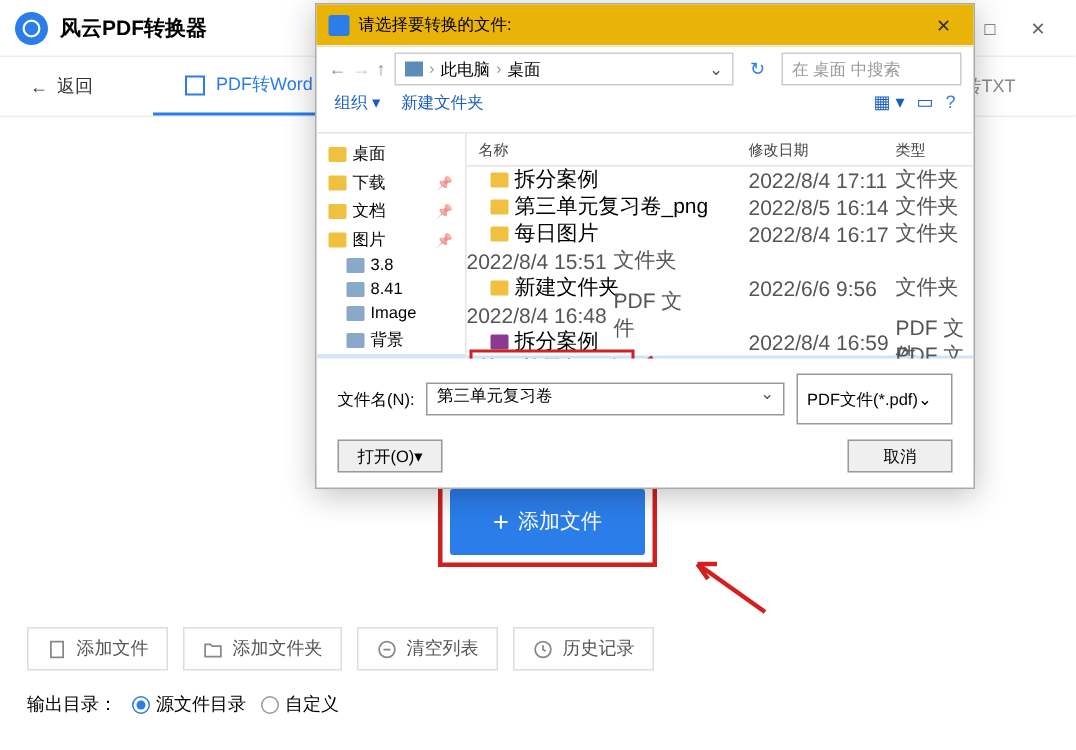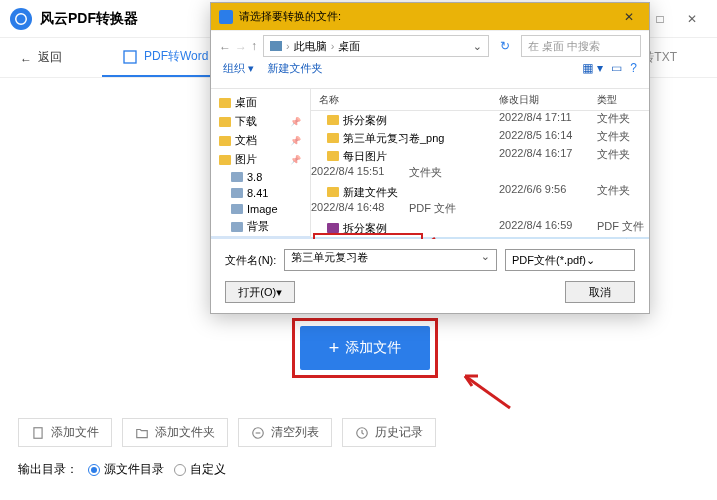--- a/index.html
+++ b/index.html
@@ -48,33 +48,33 @@
 .tree-item.indent{padding-left:20px}
 .tree-item.selected{background:#d5e5f7}
 .folder-icon{width:12px;height:10px;background:#f0c040;border-radius:1px}
 .drive-icon{width:12px;height:10px;background:#8aa8c8;border-radius:1px}
 .pc-icon{width:12px;height:10px;background:#5b8db8}
 .fd-list{flex:1;overflow:hidden}
 .list-header{display:flex;height:22px;align-items:center;border-bottom:1px solid #e5e5e5;font-size:10px;color:#444}
 .col-name{flex:1;padding-left:8px}
 .col-date{width:98px}
 .col-type{width:52px}
-.list-row{display:flex;height:18px;font-size:11px;position:relative}
+.list-row{display:flex;height:18px;align-items:center;font-size:14px;position:relative}
 .list-row.selected{background:#cde4f7}
 .row-icon{width:12px;height:10px;margin:0 4px 0 8px;background:#f0c040;border-radius:1px;flex-shrink:0}
 .row-icon.pdf{background:#8b3a8f}
 .list-row .col-name{display:flex;align-items:center;overflow:hidden;white-space:nowrap}
 .list-row .col-date{color:#555}
 .list-row .col-type{color:#555}
 .red-box-file{position:absolute;border:2px solid #d02020;pointer-events:none}
 .fd-bottom{padding:10px 14px}
 .fd-filename-row{display:flex;align-items:center;gap:8px;margin-bottom:10px}
 .fd-label{font-size:11px}
 .fd-input{flex:1;height:22px;border:1px solid #999;padding:0 6px;font-size:11px}
-.fd-select{width:130px;height:22px;border:1px solid #999;padding:4px 6px;font-size:11px;display:flex;align-items:center;justify-content:flex-start}
+.fd-select{width:104px;height:22px;border:1px solid #999;padding:16px 6px;font-size:11px;display:flex;align-items:center;justify-content:flex-start}
 .fd-actions{display:flex;justify-content:space-between;gap:10px}
 .fd-btn{width:70px;height:22px;border:1px solid #999;background:#efefef;font-size:11px;display:flex;align-items:center;justify-content:center}
 .arrow-red{position:absolute;pointer-events:none}
 </style>
 </head>
 <body>
 
 <div class="main-app">
   <div class="app-header">
     <div class="app-logo">

